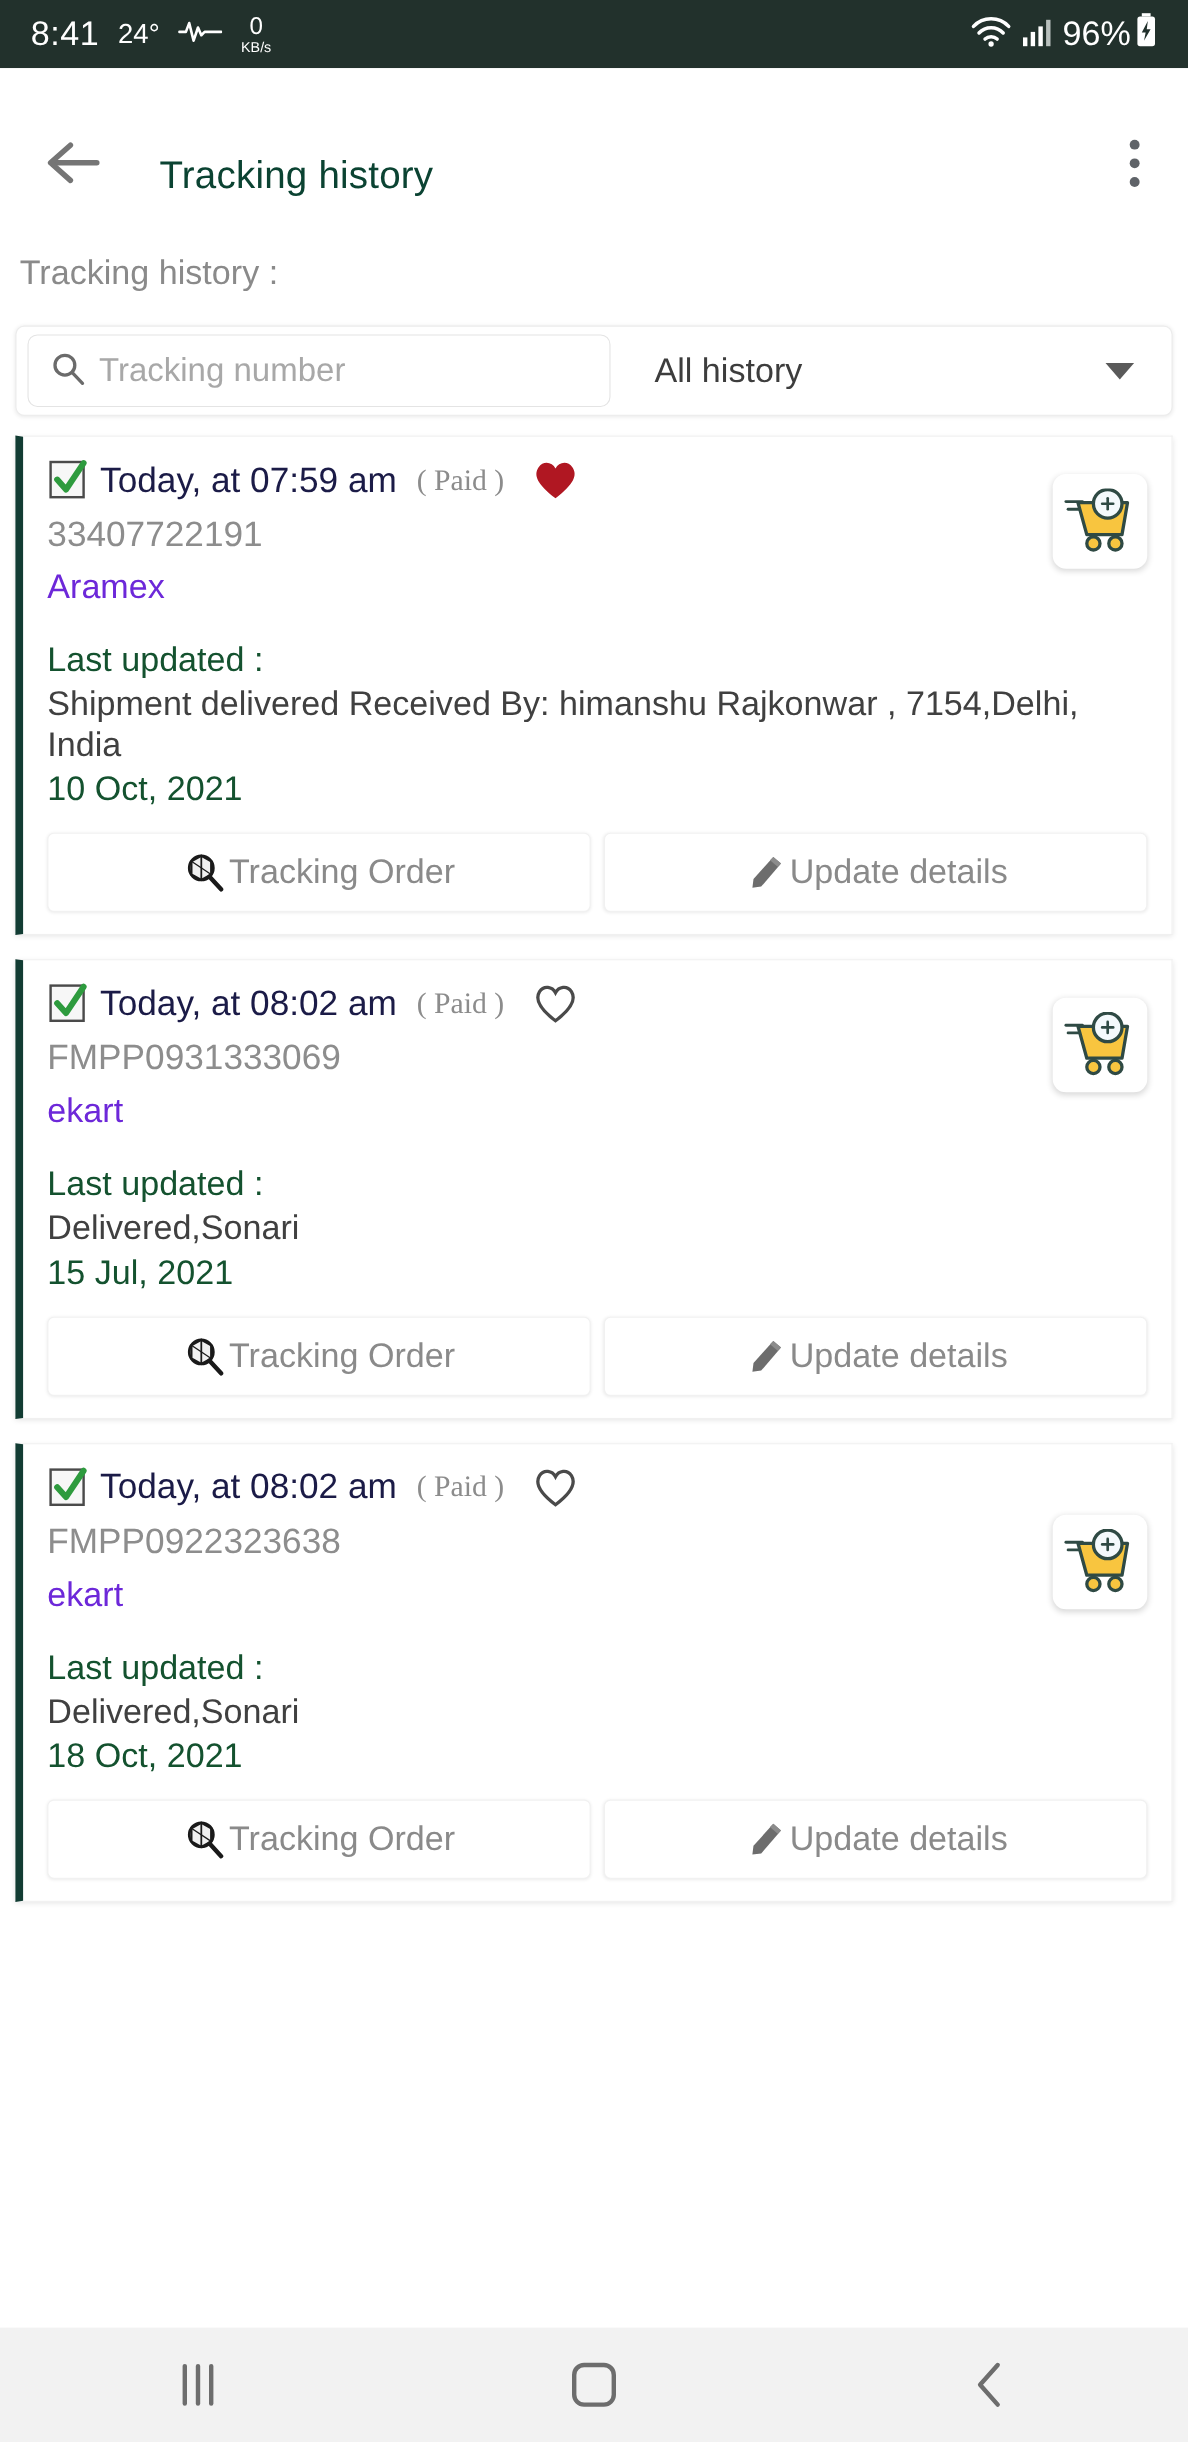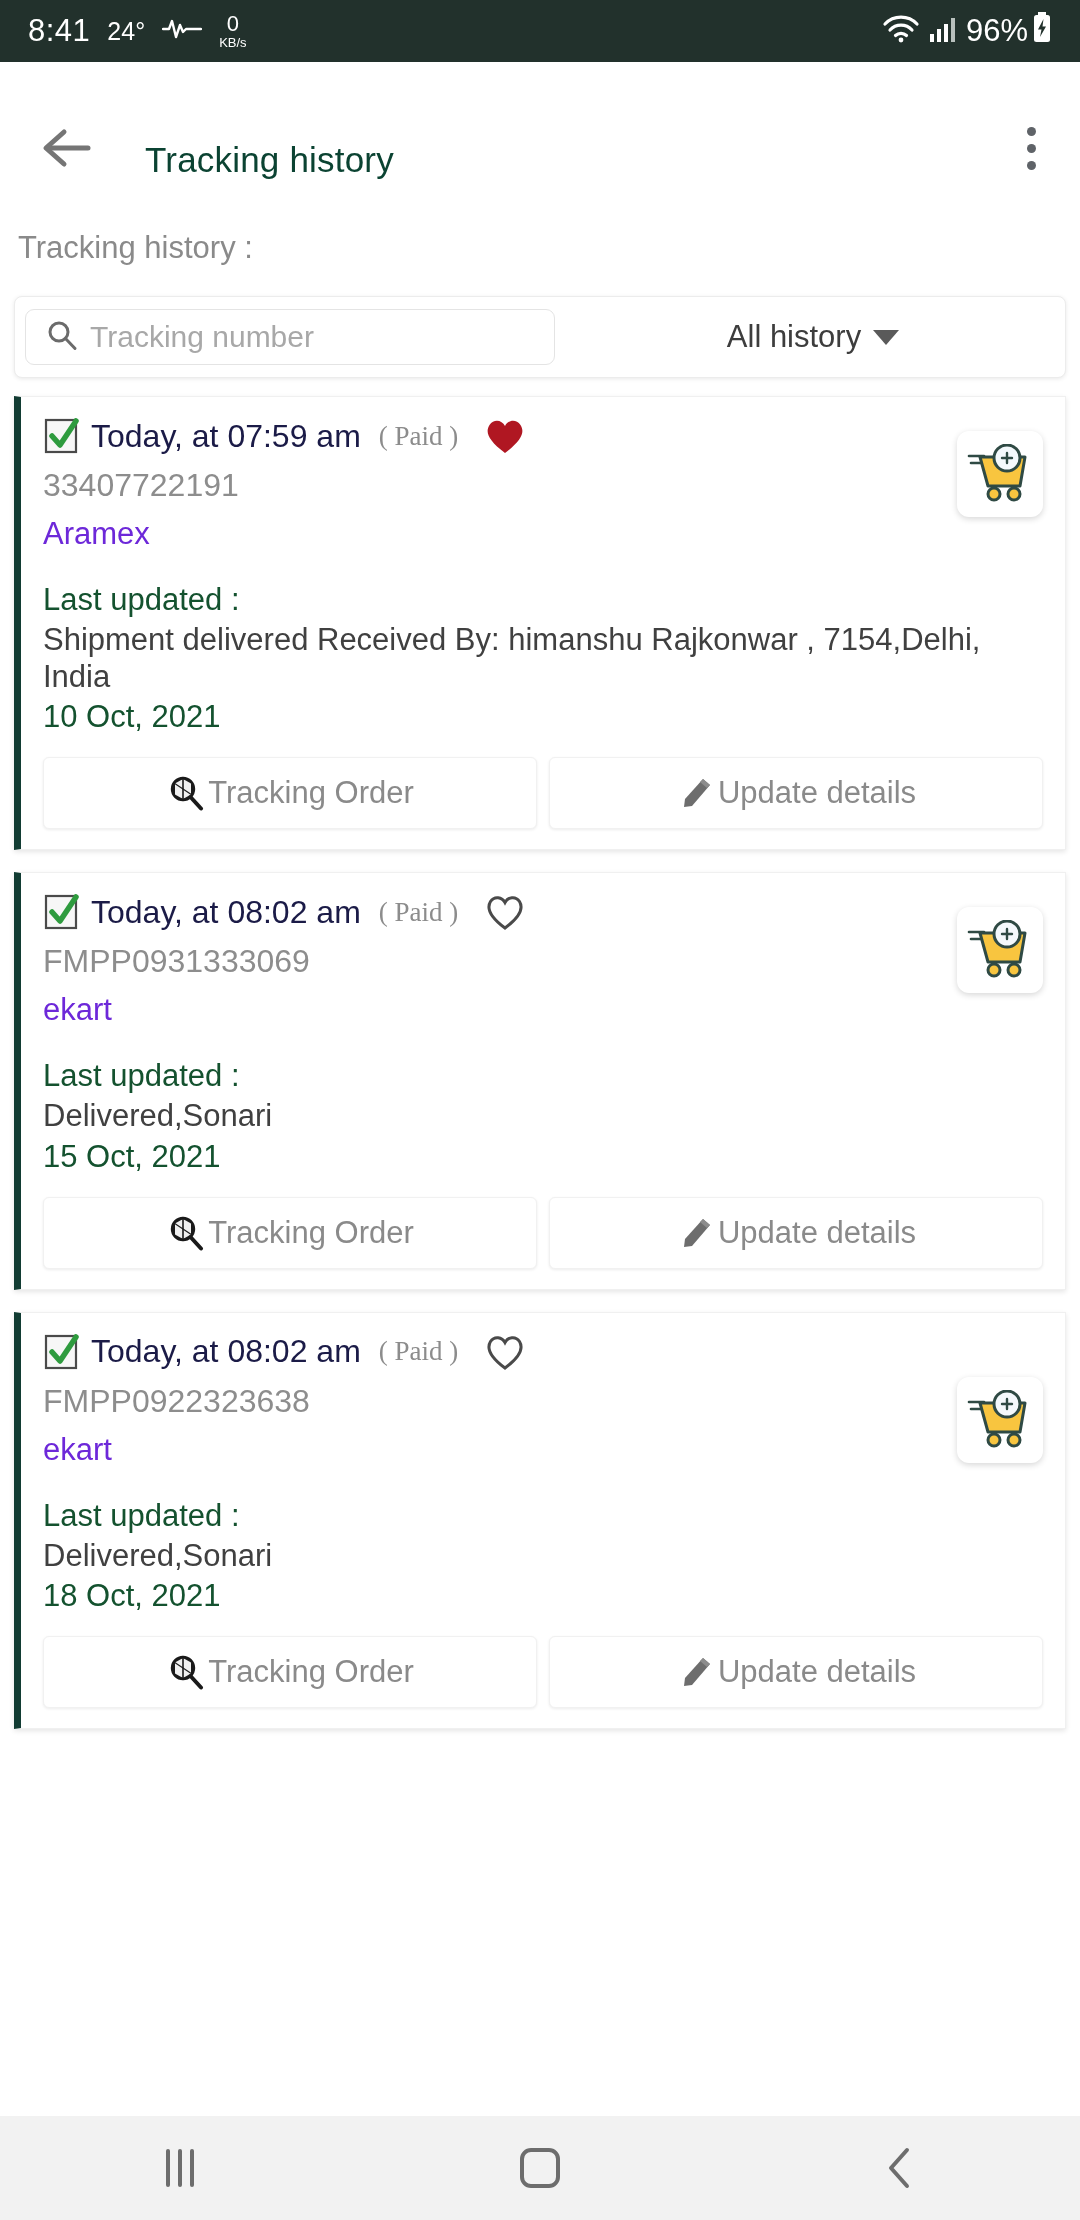--- a/index.html
+++ b/index.html
@@ -44,32 +44,32 @@
   }
 
   
   .filter-row {
     margin: 30px 14px 0 14px; background: #ffffff;
     border: 1px solid #ececec; border-radius: 8px;
     box-shadow: 0 1px 4px rgba(0,0,0,.09);
     display: flex; align-items: center; height: 82px; flex: 0 0 auto;
   }
   .search-box {
-    flex: 0 0 530px; height: 56px; margin-left: 10px;
+    flex: 0 0 530px; height: 66px; margin-left: 10px;
     border: 1px solid #e4e4e4; border-radius: 9px; background: #fff;
     display: flex; align-items: center; gap: 12px; padding: 16px 20px;
   }
   .search-box svg { flex: 0 0 auto; }
   .search-input {
     border: none; outline: none; background: transparent;
     font-family: "Liberation Sans", sans-serif; font-size: 30px; color: #4a4a4a; width: 100%;
   }
   .search-input::placeholder { color: #a8a8a8; }
   .hist-select {
-    flex: 1; display: flex; align-items: center; justify-content: center;
+    flex: 1; display: flex; align-items: center; justify-content: space-between;
     padding: 0 34px 0 40px; height: 100%; gap: 12px;
   }
   .hist-value { font-size: 31px; color: #3d3d3d; }
   .caret { width: 0; height: 0; border-left: 13px solid transparent; border-right: 13px solid transparent; border-top: 15px solid #5a5a5a; }
 
   
   .list { flex: 1; overflow: hidden; padding-top: 18px; }
 
   .card {
     position: relative; background: #ffffff;
@@ -272,21 +272,21 @@
         <span class="heart">
           <svg width="42" height="38" viewBox="0 0 42 38">
             <path d="M21 35 C5 23 2.5 15 6.5 8.5 C10.5 2.5 18 4 21 9.5 C24 4 31.5 2.5 35.5 8.5 C39.5 15 37 23 21 35 Z" fill="none" stroke="#4a4a4a" stroke-width="3"></path>
           </svg>
         </span>
       </div>
       <div class="track-no">FMPP0931333069</div>
       <div class="carrier">ekart</div>
       <div class="last-label">Last updated :</div>
       <div class="status-text">Delivered,Sonari</div>
-      <div class="status-date">15 Oct, 2021</div>
+      <div class="status-date">15 Jul, 2021</div>
       <div class="actions">
         <div class="action-btn">
           <span class="bicon">
             <svg width="36" height="36" viewBox="0 0 36 36">
               <circle cx="15" cy="14" r="11" fill="#f0f0f0" stroke="#1a1a1a" stroke-width="2.4"></circle>
               <path d="M15 3 L24 8 L24 20 L15 25 L6 20 L6 8 Z" fill="none" stroke="#1a1a1a" stroke-width="2"></path>
               <line x1="15" y1="3" x2="15" y2="25" stroke="#1a1a1a" stroke-width="1.6"></line>
               <line x1="6" y1="8" x2="24" y2="20" stroke="#1a1a1a" stroke-width="1.2"></line>
               <line x1="22.5" y1="22" x2="33" y2="33.5" stroke="#1a1a1a" stroke-width="4" stroke-linecap="round"></line>
             </svg>

